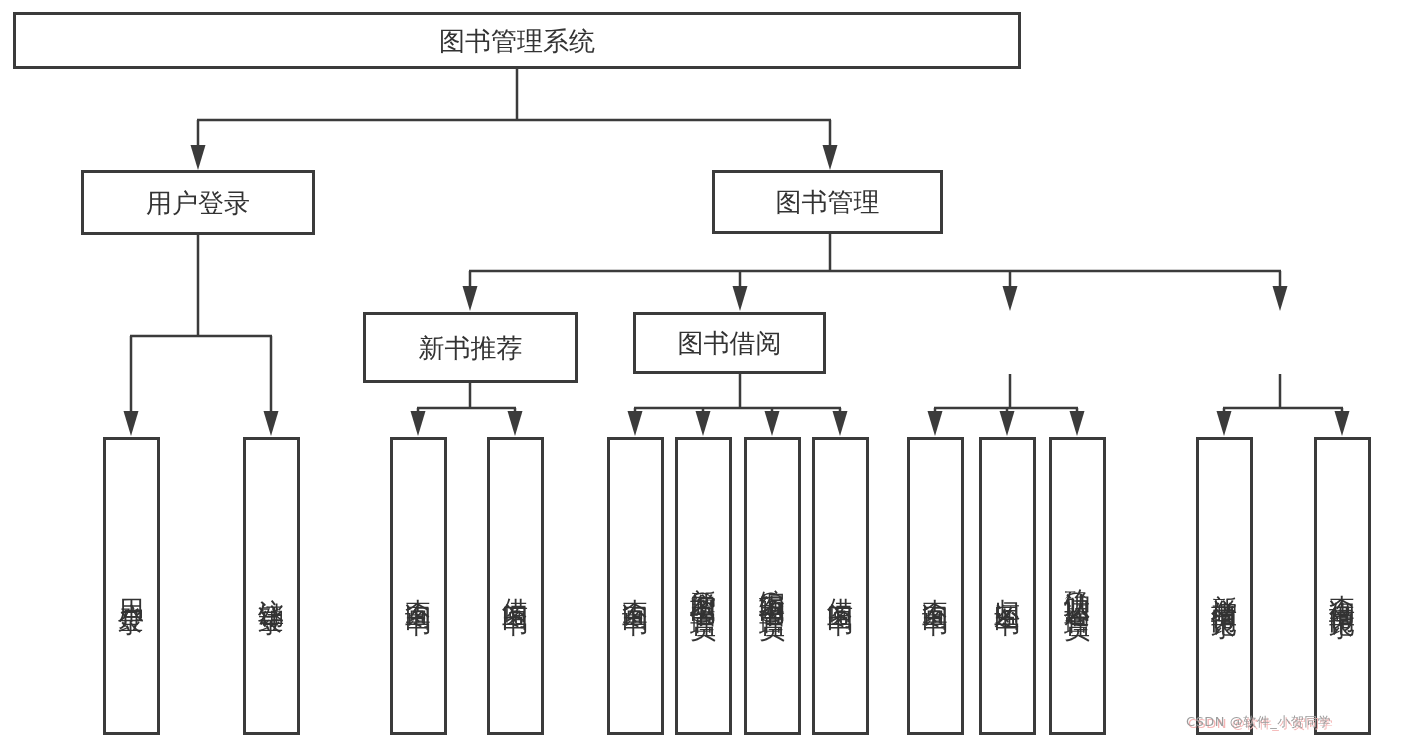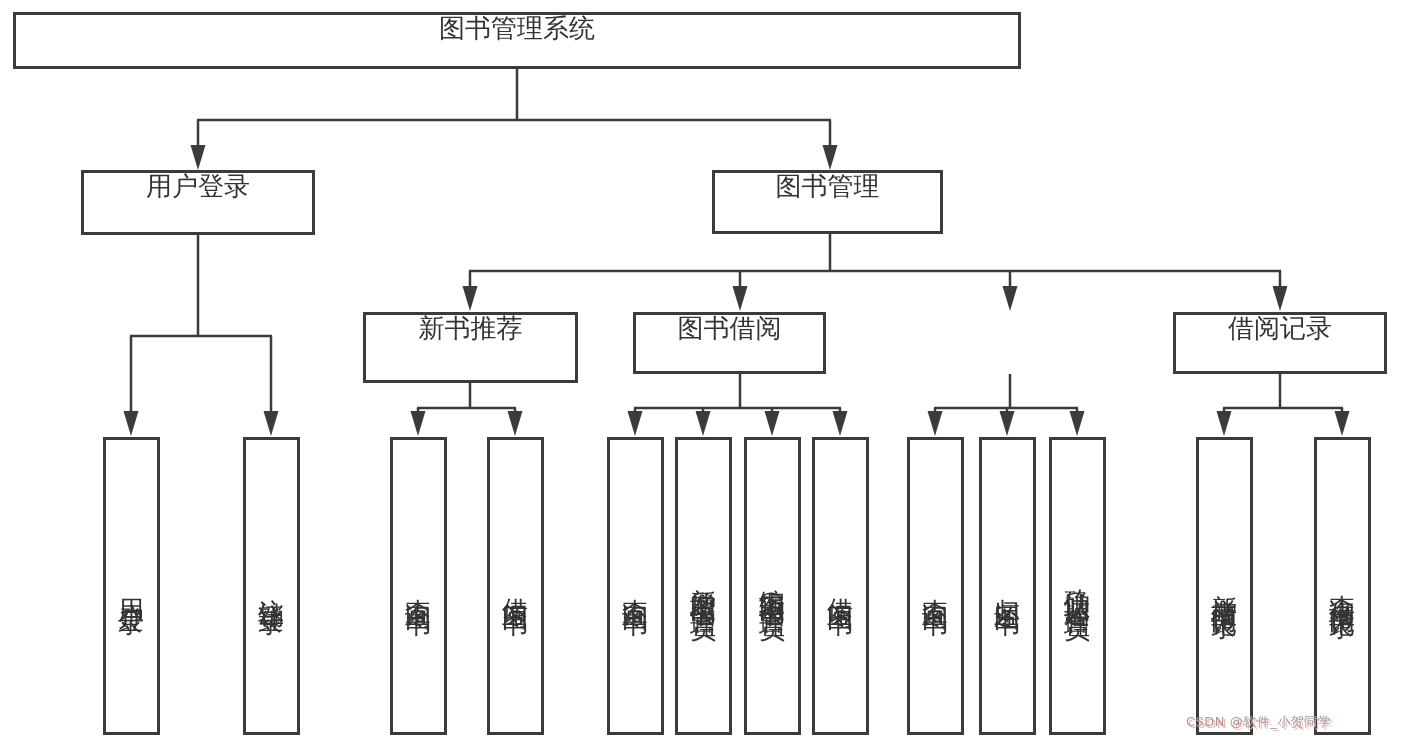--- a/index.html
+++ b/index.html
@@ -23,21 +23,21 @@
     stroke-width: 2.5;
     fill: none;
   }
   .connectors polygon { fill: #3b3b3b; }
   .node {
     position: absolute;
     box-sizing: border-box;
     border: 3px solid #3b3b3b;
     background: #ffffff;
     display: flex;
-    align-items: flex-start;
+    align-items: center;
     justify-content: center;
     font-size: 26px;
     line-height: 1;
     white-space: nowrap;
   }
   .leaf {
     position: absolute;
     box-sizing: border-box;
     top: 437px;
     width: 57px;
@@ -121,23 +121,20 @@
   <div class="node" style="left:712px; top:170px; width:231px; height:64px;">
     <span>图书管理</span>
   </div>
 
   <div class="node" style="left:363px; top:312px; width:215px; height:71px;">
     <span>新书推荐</span>
   </div>
   <div class="node" style="left:633px; top:312px; width:193px; height:62px;">
     <span>图书借阅</span>
   </div>
-  <div class="node" style="left:1173px; top:312px; width:214px; height:62px;">
-    <span>借阅记录</span>
-  </div>
 
   <div class="leaf" style="left:103px;">
     <span class="vtext">用户登录</span>
   </div>
   <div class="leaf" style="left:243px;">
     <span class="vtext">注销登录</span>
   </div>
   <div class="leaf" style="left:390px;">
     <span class="vtext">查询图书</span>
   </div>

